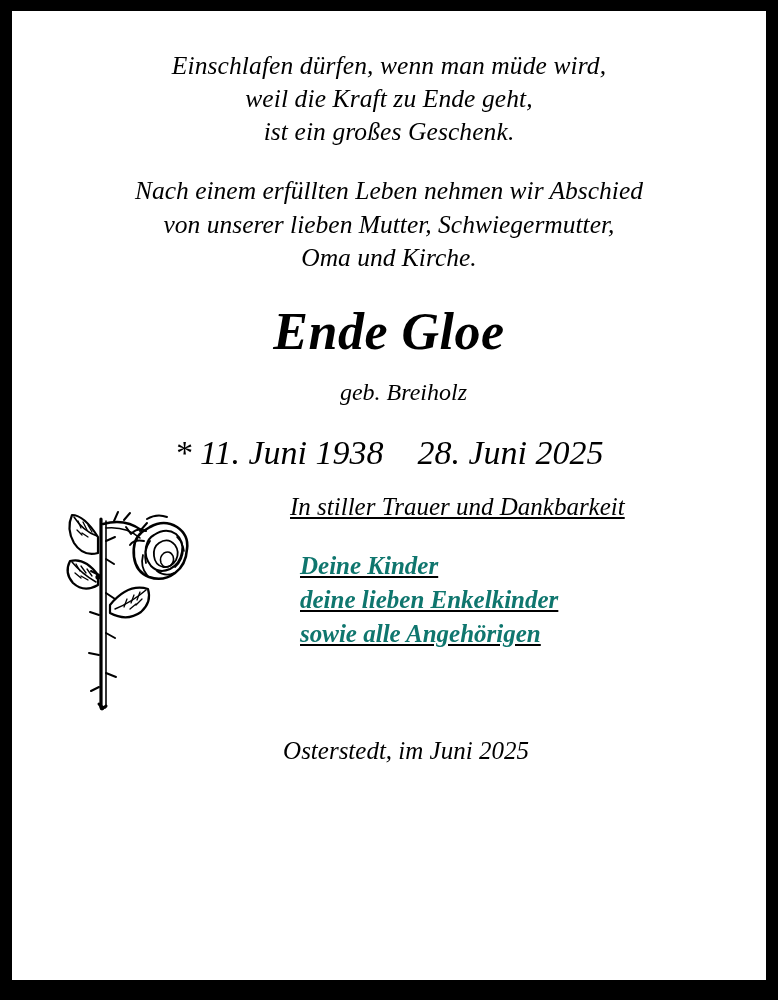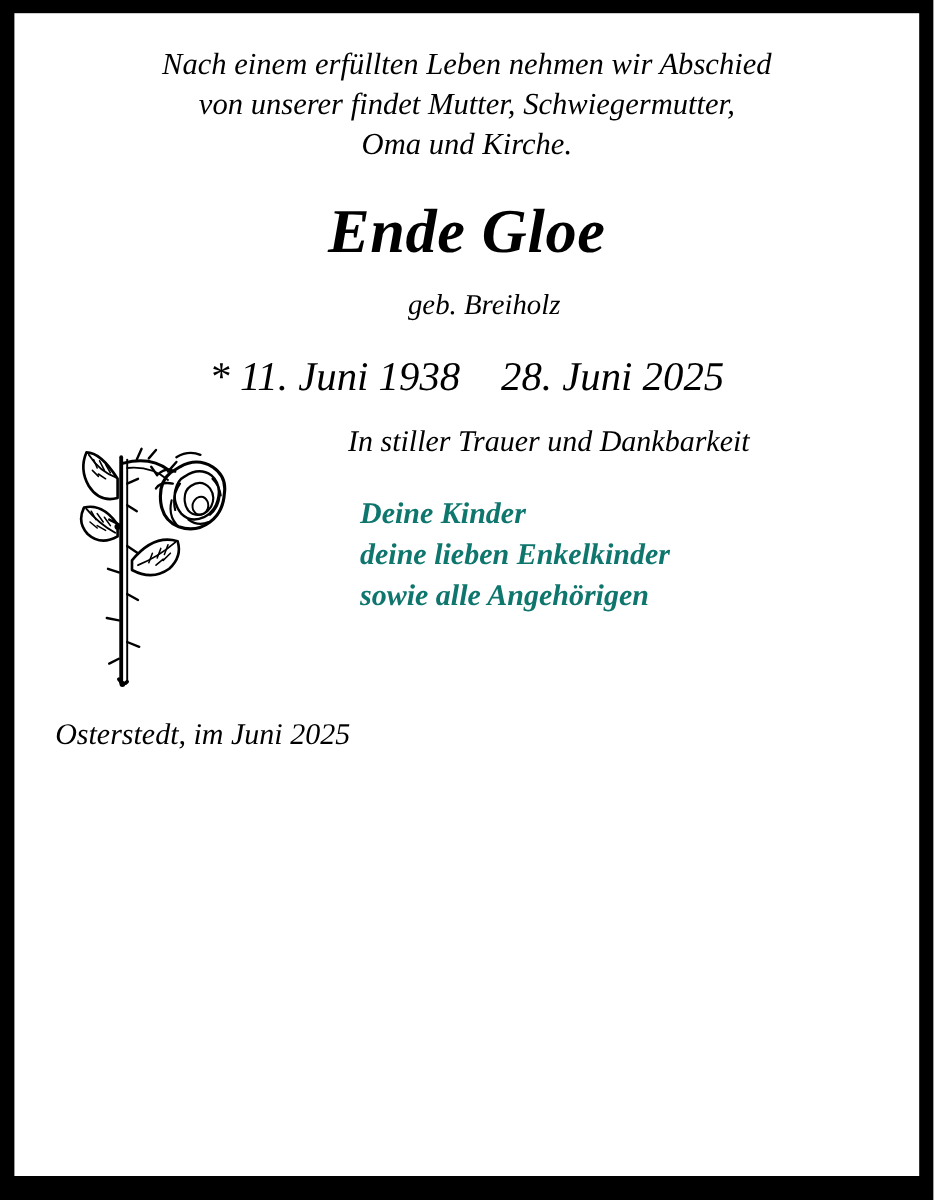--- a/index.html
+++ b/index.html
@@ -87,20 +87,21 @@
     width: 160px;
     height: 226px;
   }
   .rose-figure svg { display: block; width: 100%; height: 100%; }
 
   .mourners {
     position: absolute;
     left: 278px;
     top: 0;
     right: 2px;
+    text-decoration: underline;
   }
   .mourn-head {
     margin: 0;
     font-size: 25px;
     font-style: italic;
     color: #000;
     line-height: 1.3;
   }
   .mourn-list {
     margin: 0;
@@ -109,42 +110,47 @@
     font-size: 25px;
     font-style: italic;
     font-weight: bold;
     color: #0f766e;
     line-height: 1.36;
   }
   .mourn-list li { margin: 0; }
 
   
   .place {
-    text-align: left;
+    text-align: center;
     font-size: 25px;
     padding: 12px 0 0 34px;
   }
 
   
   .ceremony {
     font-size: 25.5px;
     padding: 34px 20px 0 20px;
     line-height: 1.33;
   }
 </style>
 </head>
 <body>
 
 <div id="notice">
   <div id="notice-inner">
 
+    <div class="poem">
+      <div>Einschlafen dürfen, wenn man müde wird,</div>
+      <div>weil die Kraft zu Ende geht,</div>
+      <div>ist ein großes Geschenk.</div>
+    </div>
 
     <div class="intro">
       <div>Nach einem erfüllten Leben nehmen wir Abschied</div>
-      <div>von unserer findet Mutter, Schwiegermutter,</div>
+      <div>von unserer lieben Mutter, Schwiegermutter,</div>
       <div>Oma und Kirche.</div>
     </div>
 
     <h1 class="name">Ende Gloe</h1>
     <div class="maiden">geb. Breiholz</div>
     <div class="dates">* 11. Juni 1938    28. Juni 2025</div>
 
     <div class="middle">
 
       <div class="rose-figure">

